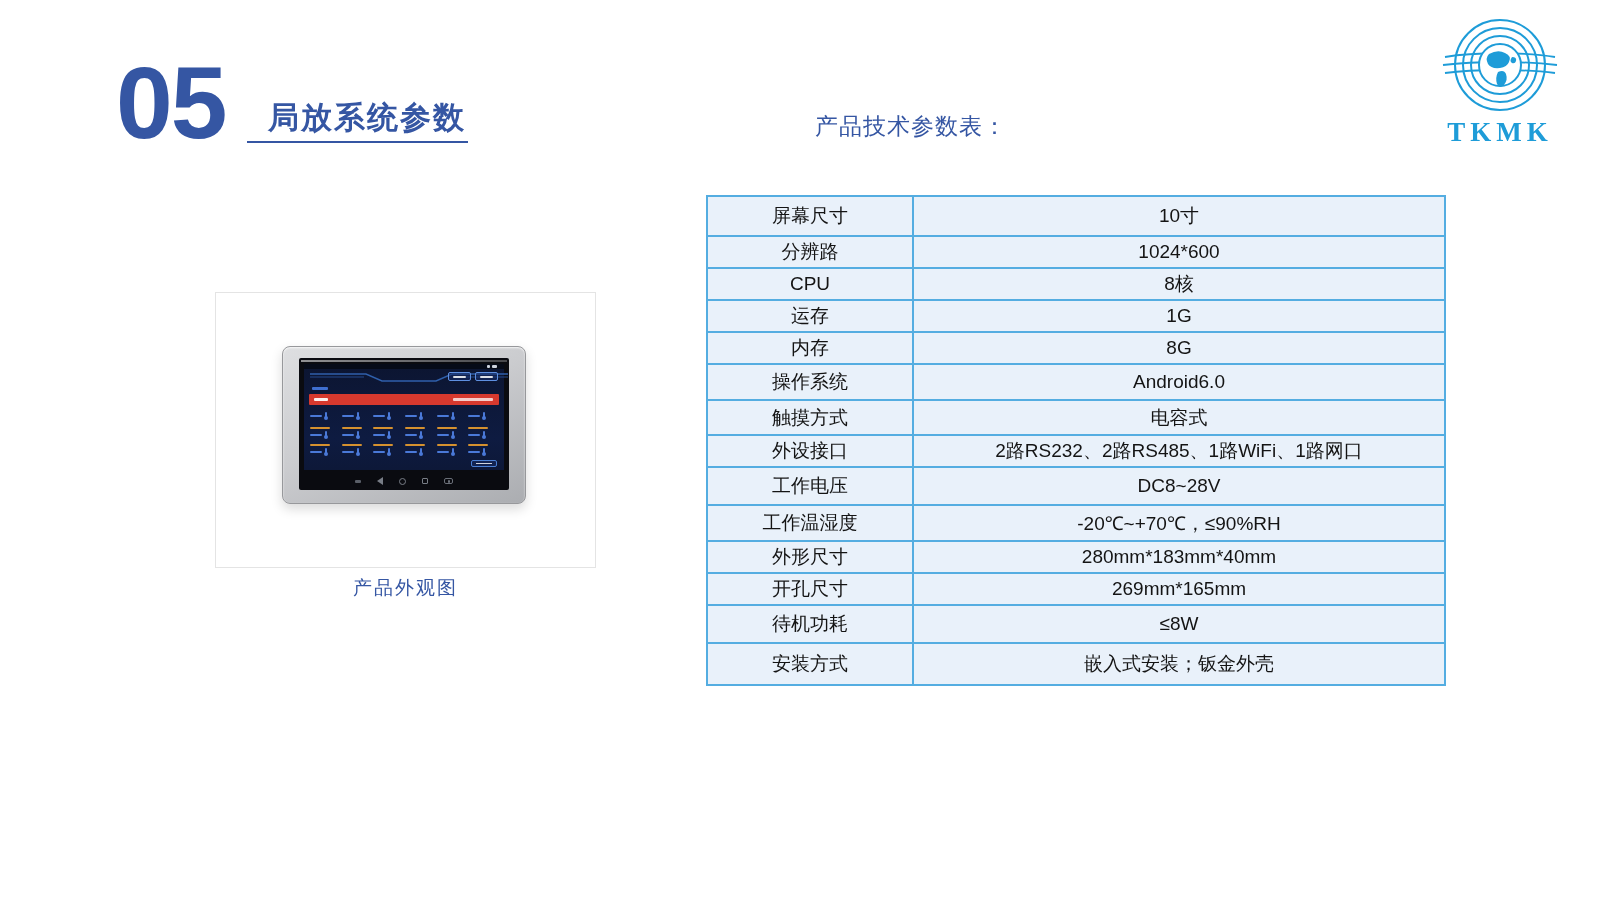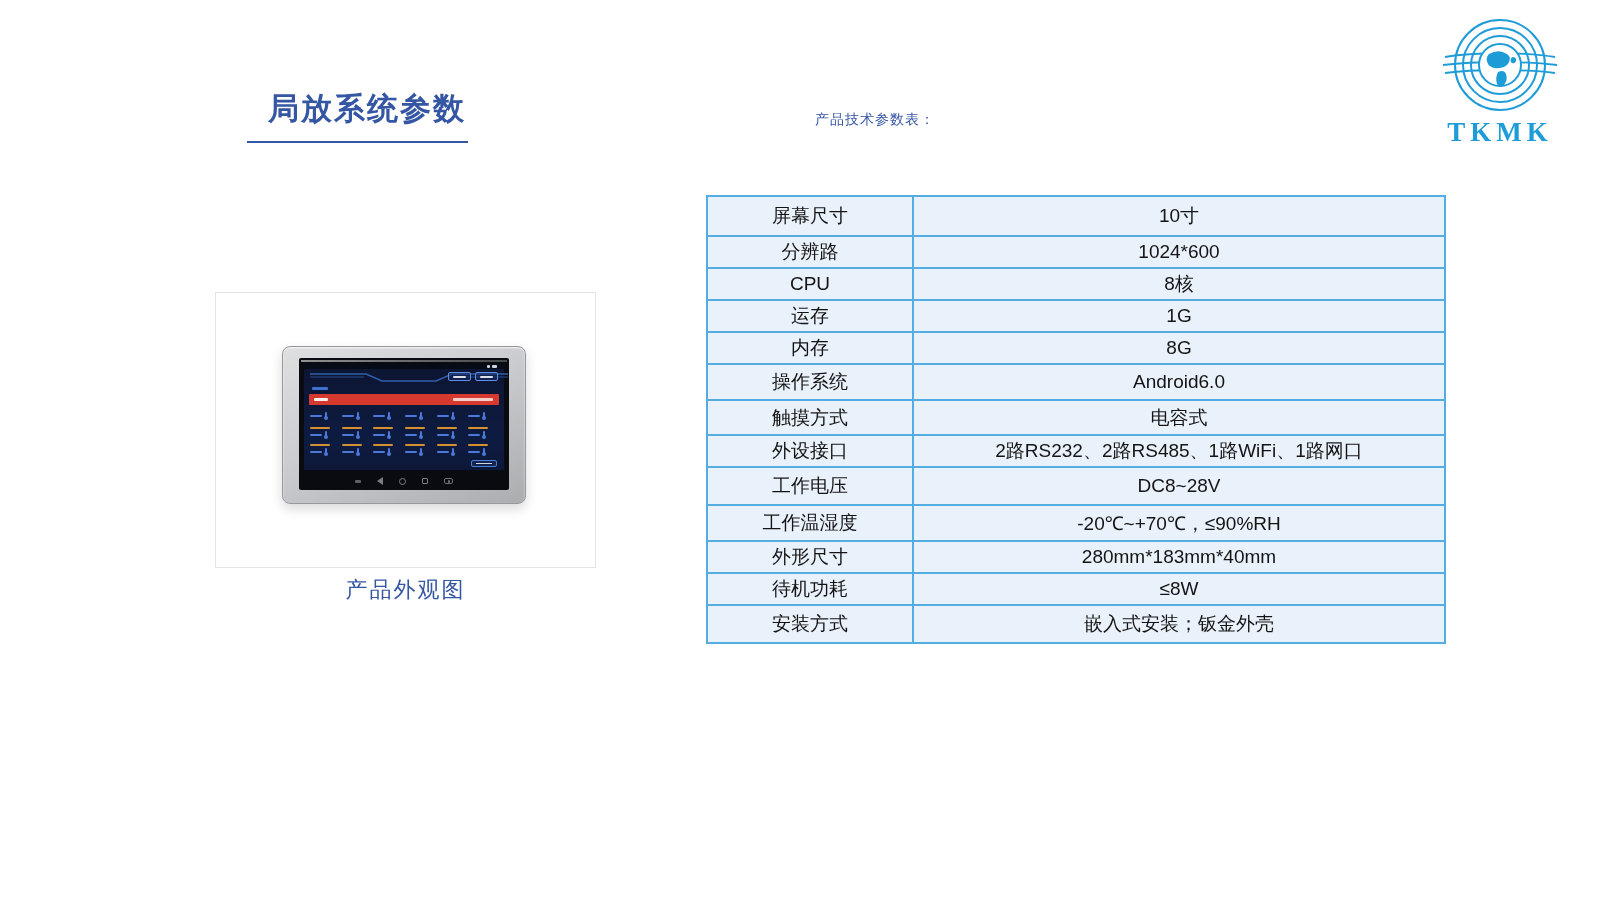--- a/index.html
+++ b/index.html
@@ -11,38 +11,38 @@
     --screen-red:#D6392E;
   }
   *{margin:0;padding:0;box-sizing:border-box;}
   html,body{width:1600px;height:900px;background:#fff;overflow:hidden;
     font-family:"Liberation Sans",sans-serif;}
   .slide{position:relative;width:1600px;height:900px;background:#fff;}
 
   
   .section-number{position:absolute;left:116px;top:52px;font-size:102px;line-height:1;
     font-weight:600;color:var(--accent);letter-spacing:-2px;}
-  .section-title{position:absolute;left:268px;top:88px;font-size:31px;font-weight:600;
+  .section-title{position:absolute;left:268px;top:97px;font-size:31px;font-weight:600;
     color:var(--accent);letter-spacing:2px;white-space:nowrap;}
   .title-underline{position:absolute;left:247px;top:141px;width:221px;height:2px;
     background:var(--accent);}
-  .table-heading{position:absolute;left:815px;top:111px;font-size:14px;font-weight:500;
+  .table-heading{position:absolute;left:815px;top:111px;font-size:23px;font-weight:500;
     color:var(--accent);letter-spacing:1px;white-space:nowrap;}
 
   
   .logo{position:absolute;left:1442px;top:15px;width:116px;text-align:center;}
   .logo svg{display:block;margin:0 auto;}
   .logo-text{margin-top:2px;font-family:"Liberation Serif",serif;font-weight:700;
     font-size:27px;letter-spacing:5px;color:var(--logo-blue);}
 
   
   .product-box{position:absolute;left:215px;top:292px;width:381px;height:276px;
     background:#fff;border:1px solid #e4e4e4;}
   .product-caption{position:absolute;left:215px;top:575px;width:381px;text-align:center;
-    font-size:22px;color:var(--accent);font-weight:500;letter-spacing:2px;}
+    font-size:19px;color:var(--accent);font-weight:500;letter-spacing:2px;}
 
   .device{position:absolute;left:66px;top:53px;width:244px;height:158px;border-radius:8px;
     background:linear-gradient(155deg,#dedfe1 0%,#cbcccf 45%,#abadb1 100%);
     border:1px solid #97989b;
     box-shadow:inset 0 1px 2px rgba(255,255,255,.8), 0 5px 12px rgba(0,0,0,.15);}
   .screen-frame{position:absolute;left:16px;top:11px;right:16px;bottom:13px;
     background:#0a0b10;border-radius:2px;overflow:hidden;}
   .screen-frame::before{content:"";position:absolute;left:2px;right:2px;top:2px;height:2px;
     background:linear-gradient(90deg,rgba(255,255,255,.55),rgba(255,255,255,.25));}
   .display{position:absolute;left:5px;right:5px;top:6px;bottom:20px;
@@ -113,20 +113,21 @@
   .spec tr:nth-child(11){height:20px;}
   .spec tr:nth-child(12){height:28px;}
   .spec tr:nth-child(13){height:38px;}
   .spec tr:nth-child(14){height:42px;}
 </style>
 </head>
 <body>
 
 <div class="slide">
 
+  <div class="section-number">05</div>
   <div class="section-title">局放系统参数</div>
   <div class="title-underline"></div>
   <div class="table-heading">产品技术参数表：</div>
 
   <div class="logo">
     <svg width="116" height="100" viewBox="0 0 116 100">
       <g fill="none" stroke="#1E9CD8" stroke-width="2">
         <path d="M3,42 C 32,37 84,37 113,42" stroke-width="1.8"></path>
         <path d="M1,50 C 34,46 82,46 115,50" stroke-width="1.8"></path>
         <path d="M3,58 C 32,54 84,54 113,58" stroke-width="1.8"></path>
@@ -353,20 +354,24 @@
     <tr>
       <td class="spec-label">工作温湿度</td>
       <td class="spec-value">-20℃~+70℃，≤90%RH</td>
     </tr>
 
     <tr>
       <td class="spec-label">外形尺寸</td>
       <td class="spec-value">280mm*183mm*40mm</td>
     </tr>
 
+    <tr>
+      <td class="spec-label">开孔尺寸</td>
+      <td class="spec-value">269mm*165mm</td>
+    </tr>
 
     <tr>
       <td class="spec-label">待机功耗</td>
       <td class="spec-value">≤8W</td>
     </tr>
 
     <tr>
       <td class="spec-label">安装方式</td>
       <td class="spec-value">嵌入式安装；钣金外壳</td>
     </tr>

